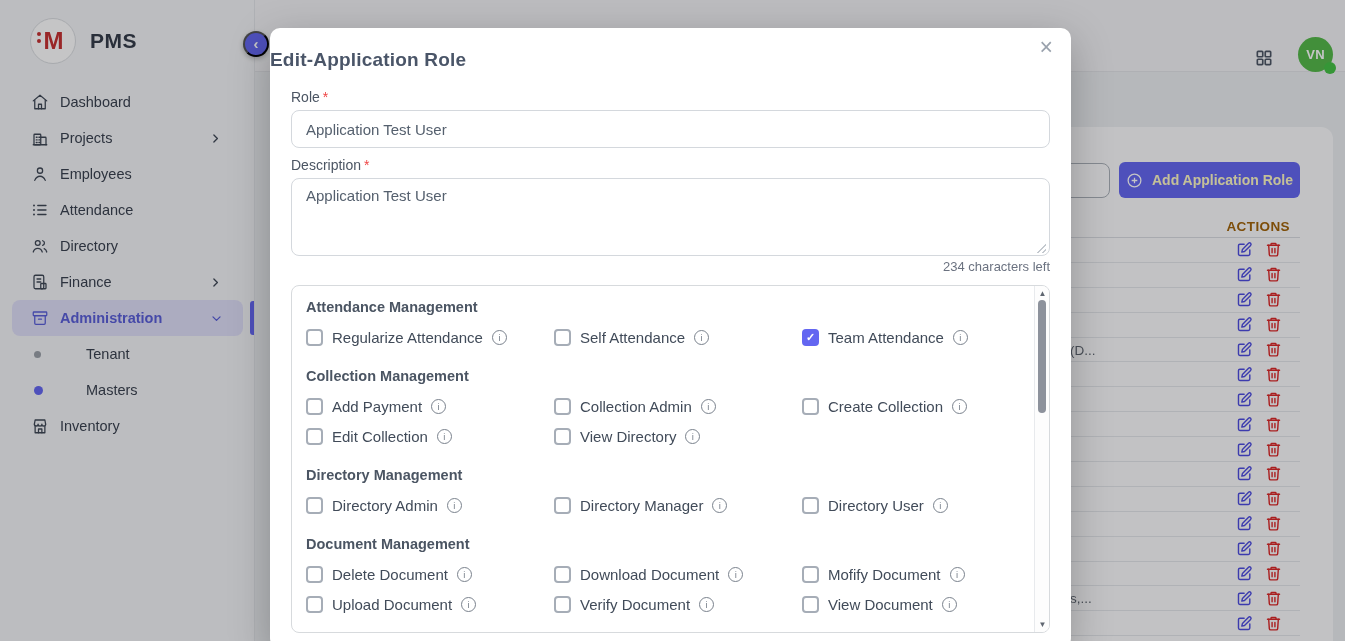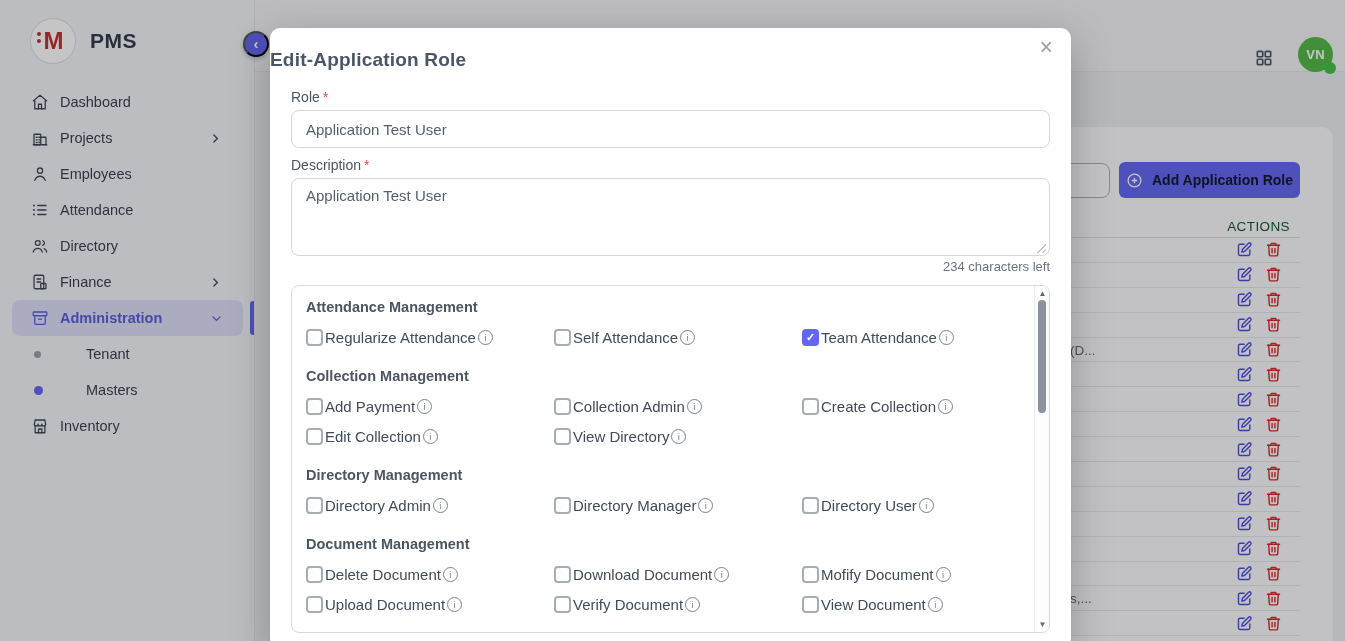--- a/index.html
+++ b/index.html
@@ -35,25 +35,25 @@
   .header { position:absolute; left:255px; right:0; top:0; height:72px; background:#f3f4f6; border-bottom:1px solid #e2e4e8; z-index:1; }
   .collapse-btn { position:absolute; left:243px; top:31px; width:26px; height:26px; border-radius:50%; background:#6366f1; color:#fff; display:flex; align-items:center; justify-content:center; font-size:15px; font-weight:bold; box-shadow:0 2px 5px rgba(0,0,0,.25); z-index:2; cursor:pointer; padding-bottom:2px; }
   .header-right { position:absolute; right:12px; top:0; height:72px; display:flex; align-items:flex-end; gap:24px; }
   .grid-icon svg { width:20px; height:20px; stroke:#4b5563; fill:none; stroke-width:2; }
   .avatar { position:relative; width:35px; height:35px; border-radius:50%; background:#54b948; color:#fff; font-size:13px; font-weight:bold; display:flex; align-items:center; justify-content:center; letter-spacing:.3px; }
   .avatar-dot { position:absolute; right:-3px; bottom:-2px; width:12px; height:12px; border-radius:50%; background:#44c144; }
 
   
   .card { position:absolute; left:280px; top:127px; width:1053px; height:540px; background:#fbfcfd; border-radius:12px; z-index:1; }
   .search-box { position:absolute; left:705px; top:36px; width:125px; height:35px; border:1px solid #aab0b8; border-radius:8px; background:#fdfdfe; }
-  .add-btn { position:absolute; left:839px; top:35px; width:181px; height:36px; background:#6366f1; border:none; border-radius:6px; color:#0f172a; display:flex; align-items:center; justify-content:center; gap:9px; font-size:14px; font-weight:600; font-family:inherit; cursor:pointer; }
+  .add-btn { position:absolute; left:839px; top:35px; width:181px; height:36px; background:#6366f1; border:none; border-radius:6px; color:#fef9c3; display:flex; align-items:center; justify-content:center; gap:9px; font-size:14px; font-weight:600; font-family:inherit; cursor:pointer; }
   .add-btn svg { width:17px; height:17px; stroke:#fff; fill:none; stroke-width:1.8; }
   .table { position:absolute; left:24px; right:33px; top:88px; bottom:0; overflow:hidden; }
   .table-head { height:23px; display:flex; justify-content:flex-end; padding-right:10px; align-items:center; border-bottom:1px solid #d9dce1; }
-  .actions-label { font-size:13.5px; font-weight:normal; color:#14532d; letter-spacing:.4px; }
+  .actions-label { font-size:13.5px; font-weight:bold; color:#a16207; letter-spacing:.4px; }
   .trow { position:relative; height:24.9px; border-bottom:1px solid #e4e6ea; display:flex; align-items:center; justify-content:flex-end; gap:12px; padding-right:18px; }
   .peek { position:absolute; left:766px; top:50%; transform:translateY(-50%); font-size:13.5px; color:#5f6670; }
   .icon-btn { width:17px; height:17px; display:inline-flex; cursor:pointer; background:none; border:none; padding:0; }
   .icon-btn svg { width:17px; height:17px; fill:none; stroke-width:2; stroke-linecap:round; stroke-linejoin:round; }
   .edit-btn svg { stroke:#4b4ae0; }
   .delete-btn svg { stroke:#dc2626; }
 
   
   .overlay { position:absolute; inset:0; background:rgba(12,12,17,.24); z-index:10; }
   .modal { position:absolute; left:270px; top:28px; width:801px; height:620px; background:#ffffff; border-radius:10px; box-shadow:0 12px 40px rgba(0,0,0,.25); z-index:20; }
@@ -66,21 +66,21 @@
   .role-input { position:absolute; left:21px; top:82px; width:759px; height:38px; border:1px solid #d4d8dd; border-radius:8px; padding:0 14px; font-size:15px; color:#55606e; font-family:inherit; background:#fff; outline:none; }
   .desc-area { position:absolute; left:21px; top:150px; width:759px; height:78px; border:1px solid #d4d8dd; border-radius:8px; padding:8px 14px; font-size:15px; color:#55606e; font-family:inherit; background:#fff; outline:none; resize:none; }
   .resize-grip { position:absolute; left:766px; top:215px; width:10px; height:10px; background:repeating-linear-gradient(-45deg, transparent, transparent 2px, #c4c9cf 2px, #c4c9cf 3.5px); clip-path:polygon(100% 0, 100% 100%, 0 100%); }
   .char-counter { position:absolute; right:21px; top:231px; font-size:13px; color:#6b7280; }
 
   .perm-box { position:absolute; left:21px; top:257px; width:759px; height:348px; border:1px solid #d7dadd; border-radius:8px; overflow:hidden; }
   .perm-content { position:absolute; left:0; top:0; right:15px; bottom:0; padding:12px 0 12px 14px; overflow:hidden; }
   .perm-title { font-size:14.5px; font-weight:700; color:#4b5563; margin:21px 0 13px; }
   .perm-group:first-child .perm-title { margin-top:1px; }
   .perm-grid { display:grid; grid-template-columns:repeat(3,248px); row-gap:11px; }
-  .perm-item { display:flex; align-items:center; gap:2px; height:19px; }
+  .perm-item { display:flex; align-items:center; gap:9px; height:19px; }
   .cbox { width:17px; height:17px; border:2px solid #a6adb7; border-radius:4px; background:#fff; flex:0 0 auto; cursor:pointer; display:flex; align-items:center; justify-content:center; }
   .cbox.checked { border:none; background:#6366f1; color:#fff; font-size:11px; font-weight:bold; }
   .perm-label { font-size:15px; color:#414b59; }
   .info-icon { width:15px; height:15px; border:1.2px solid #7a828d; border-radius:50%; color:#7a828d; font-size:9.5px; display:inline-flex; align-items:center; justify-content:center; flex:0 0 auto; font-style:normal; }
   .perm-scrollbar { position:absolute; right:0; top:0; width:15px; height:100%; background:#fdfdfd; border-left:1px solid #e8eaed; }
   .scroll-arrow { position:absolute; left:0; width:15px; text-align:center; font-size:8px; color:#5f6670; cursor:pointer; }
   .scroll-arrow.up { top:3px; } .scroll-arrow.down { bottom:3px; }
   .scroll-thumb { position:absolute; left:3px; top:14px; width:8px; height:113px; border-radius:4px; background:#8d929c; cursor:grab; }
 </style>
 </head>

